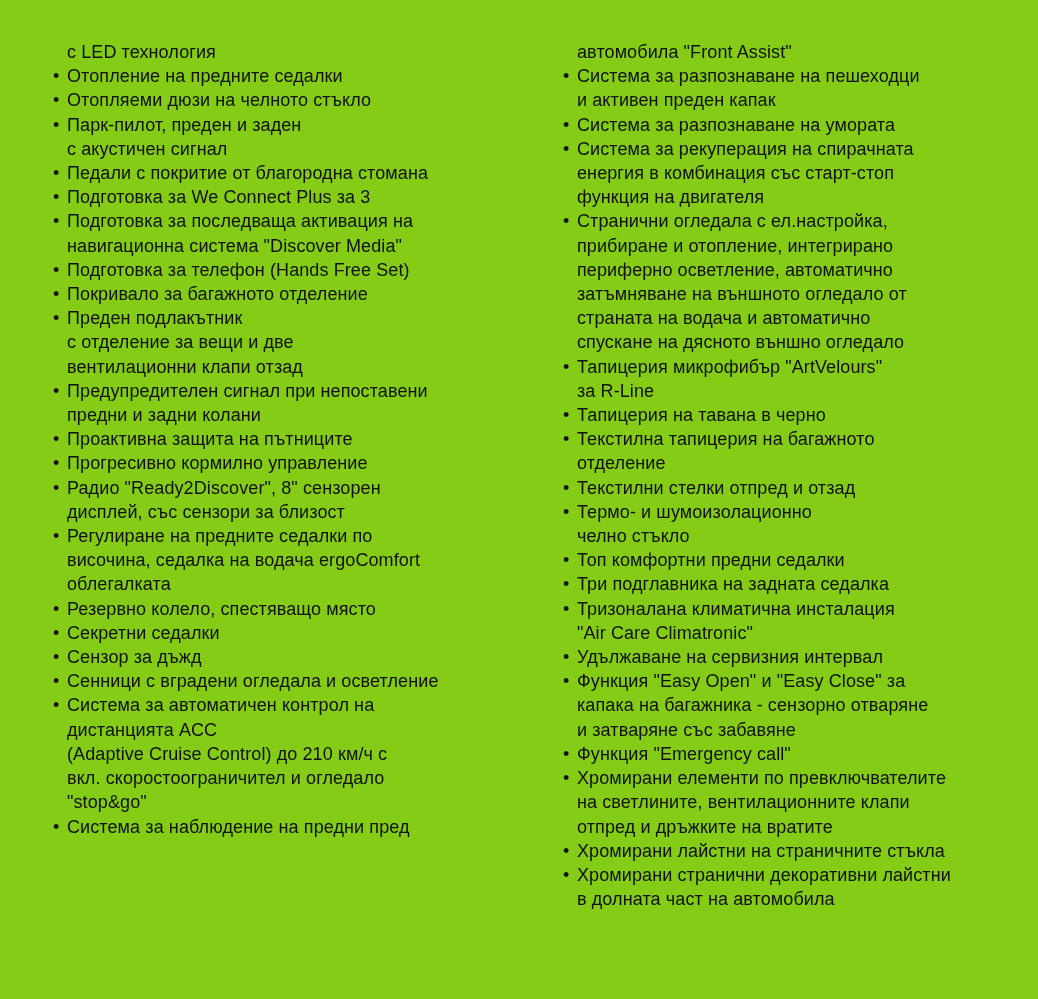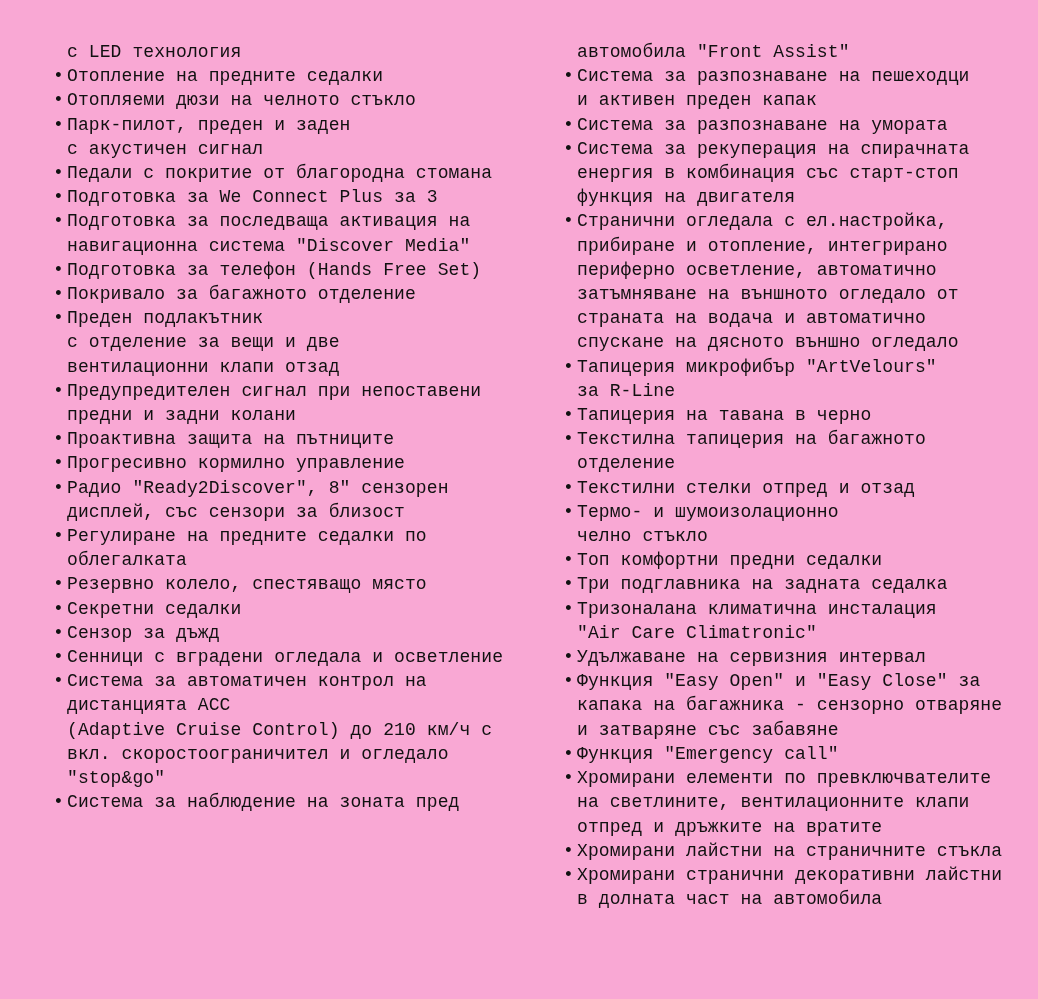--- a/index.html
+++ b/index.html
@@ -41,21 +41,21 @@
   .line {
     font-size: 18px;
     line-height: 24.2px;
     white-space: nowrap;
     letter-spacing: 0.1px;
   }
 </style>
 </head>
 <body>
 
-<div class="page" style="background: #f9a8d4; color: rgb(17, 17, 17); font-family: Liberation Mono, monospace;">
+<div class="page" style="background: #84cc16; color: rgb(17, 17, 17);">
   <div class="column col-left">
       <div class="item">
         <span class="bullet"></span>
         <div class="lines">
           <div class="line">с LED технология</div>
         </div>
       </div>
       <div class="item">
         <span class="bullet">•</span>
         <div class="lines">
@@ -137,20 +137,21 @@
         <span class="bullet">•</span>
         <div class="lines">
           <div class="line">Радио "Ready2Discover", 8" сензорен</div>
           <div class="line">дисплей, със сензори за близост</div>
         </div>
       </div>
       <div class="item">
         <span class="bullet">•</span>
         <div class="lines">
           <div class="line">Регулиране на предните седалки по</div>
+          <div class="line">височина, седалка на водача ergoComfort</div>
           <div class="line">облегалката</div>
         </div>
       </div>
       <div class="item">
         <span class="bullet">•</span>
         <div class="lines">
           <div class="line">Резервно колело, спестяващо място</div>
         </div>
       </div>
       <div class="item">
@@ -177,21 +178,21 @@
           <div class="line">Система за автоматичен контрол на</div>
           <div class="line">дистанцията ACC</div>
           <div class="line">(Adaptive Cruise Control) до 210 км/ч с</div>
           <div class="line">вкл. скоростоограничител и огледало</div>
           <div class="line">"stop&amp;go"</div>
         </div>
       </div>
       <div class="item">
         <span class="bullet">•</span>
         <div class="lines">
-          <div class="line">Система за наблюдение на зоната пред</div>
+          <div class="line">Система за наблюдение на предни пред</div>
         </div>
       </div>
     </div>
   <div class="column col-right">
       <div class="item">
         <span class="bullet"></span>
         <div class="lines">
           <div class="line">автомобила "Front Assist"</div>
         </div>
       </div>

